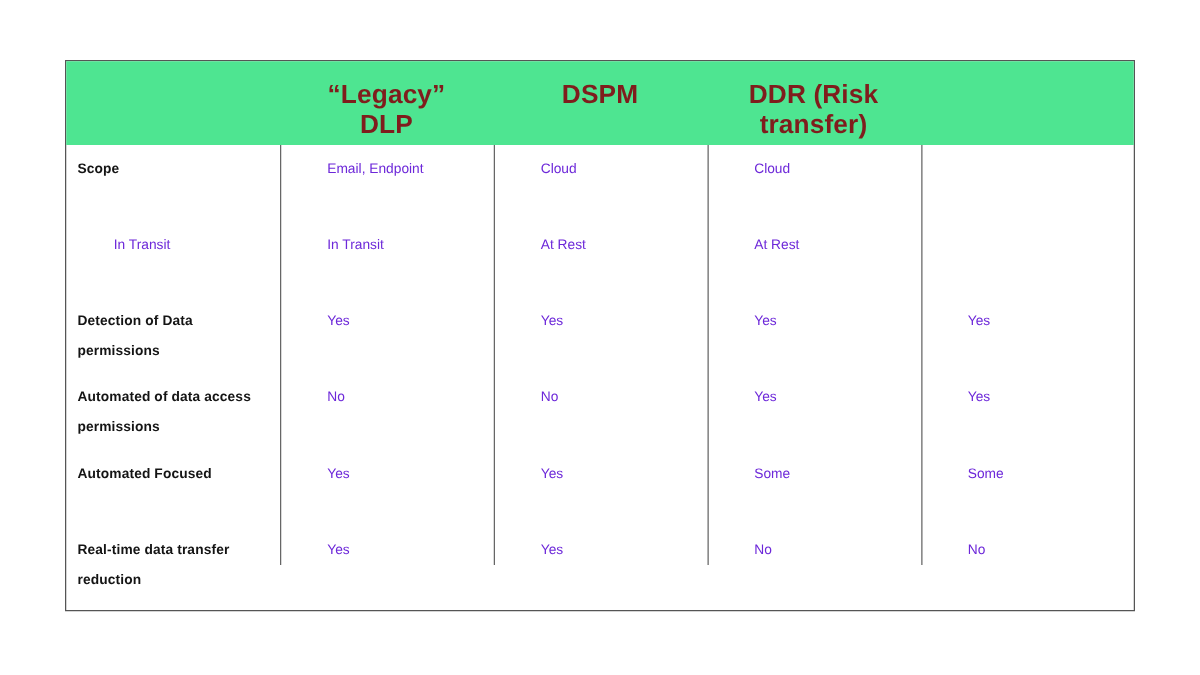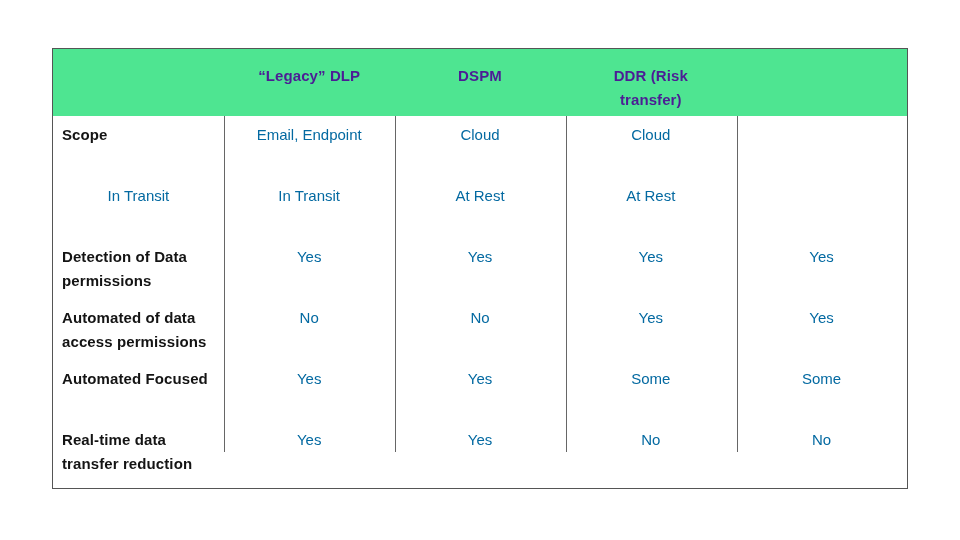--- a/index.html
+++ b/index.html
@@ -21,23 +21,23 @@
   }
   .thead {
     display: grid;
     grid-template-columns: repeat(5, 1fr);
     height: 67px;
   }
   .th {
     padding: 15px 16px 18px 16px;
     text-align: center;
     font-weight: bold;
-    font-size: 15px;
+    font-size: 21px;
     line-height: 24px;
-    color: #4c1d95;
+    color: #7f1d1d;
     letter-spacing: 0.1px;
   }
   .tbody {
     position: relative;
     height: 372px;
   }
   .vline {
     position: absolute;
     top: 0;
     width: 1px;
@@ -50,34 +50,34 @@
   .vline.v4 { left: 684px; }
   .row {
     display: grid;
     grid-template-columns: repeat(5, 1fr);
     height: 61px;
   }
   .row:nth-child(2), .row:nth-child(4) { height: 62px; }
   .row:last-child { height: 66px; }
   .cell {
     padding-top: 7px;
-    font-size: 15px;
+    font-size: 11px;
     line-height: 24px;
   }
   .label-cell {
     font-weight: bold;
     color: #141414;
     padding-left: 9px;
     padding-right: 14px;
     letter-spacing: 0.1px;
   }
   .value-cell {
-    color: #0369a1;
-    text-align: center;
-    padding-left: 26px;
+    color: #6d28d9;
+    text-align: left;
+    padding-left: 38px;
     padding-right: 26px;
     font-weight: 400;
   }
 </style>
 </head>
 <body>
 
 <div class="page">
   <div class="table">
 

